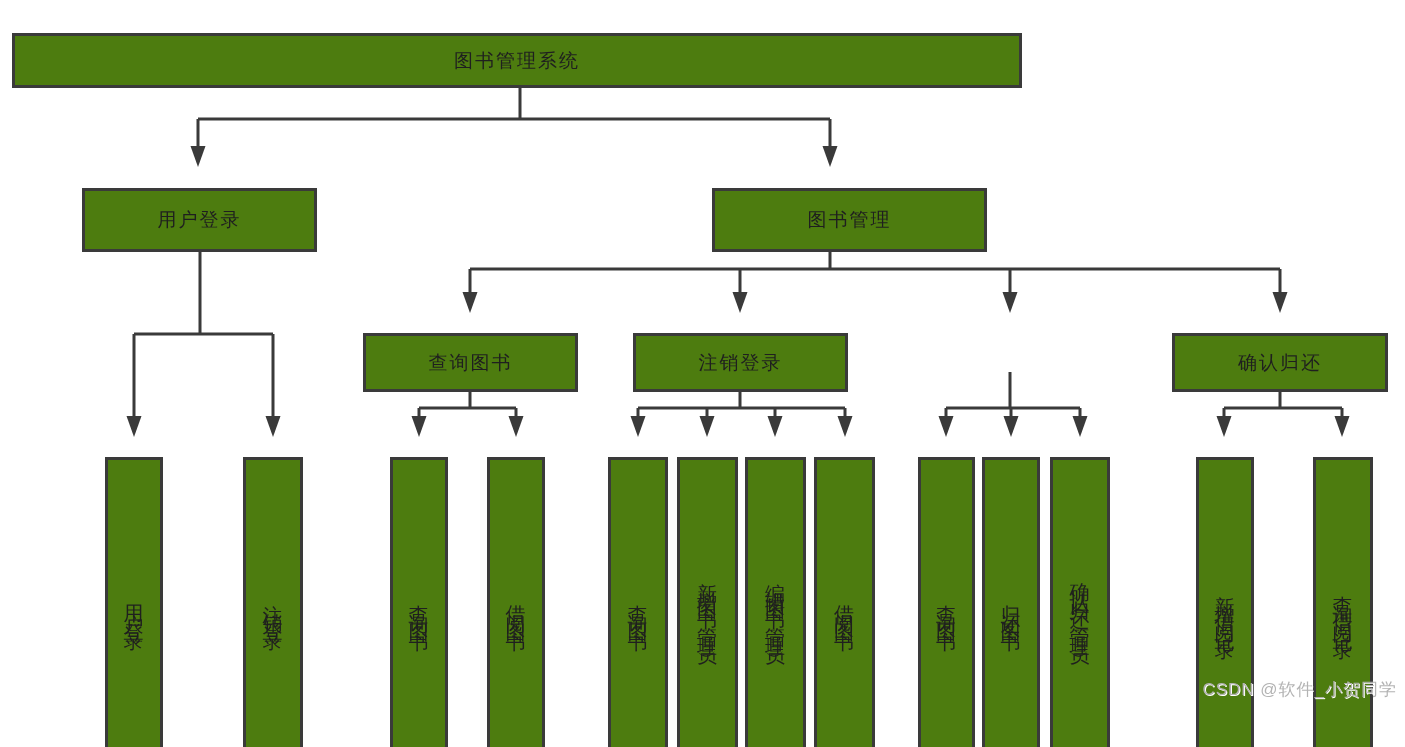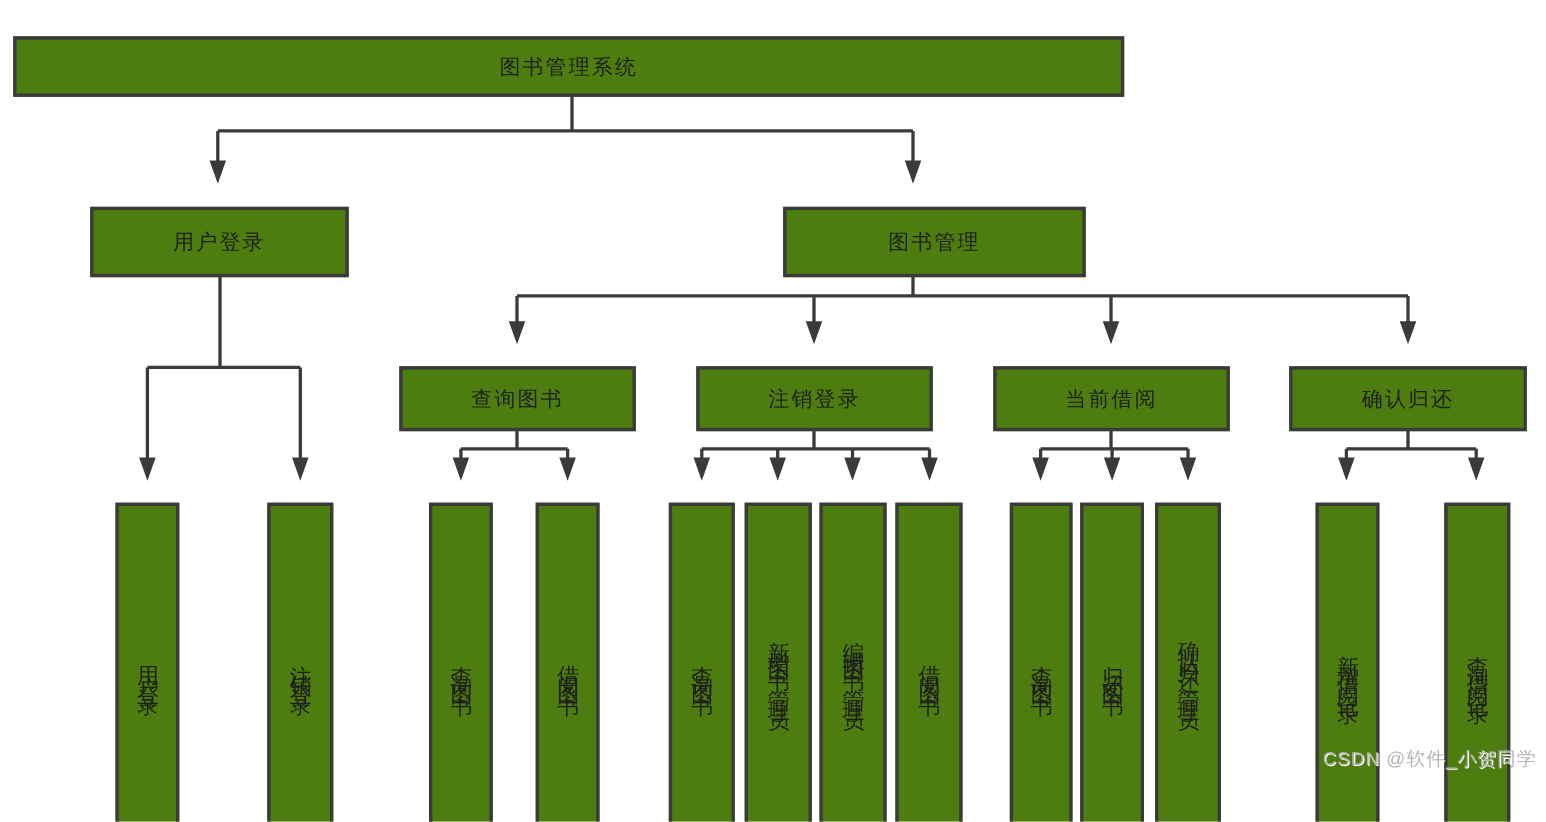--- a/index.html
+++ b/index.html
@@ -113,23 +113,20 @@
   <div class="node h-node" style="left:712px; top:168px; width:275px; height:64px;">
     <span>图书管理</span>
   </div>
 
   <div class="node h-node" style="left:363px; top:313px; width:215px; height:59px;">
     <span>查询图书</span>
   </div>
   <div class="node h-node" style="left:633px; top:313px; width:215px; height:59px;">
     <span>注销登录</span>
   </div>
-  <div class="node h-node" style="left:903px; top:313px; width:215px; height:59px;">
-    <span>当前借阅</span>
-  </div>
   <div class="node h-node" style="left:1172px; top:313px; width:216px; height:59px;">
     <span>确认归还</span>
   </div>
 
   <div class="node leaf" style="left:105px; top:437px; width:58px; height:300px;">
     <span class="vtext">用户登录</span>
   </div>
   <div class="node leaf" style="left:243px; top:437px; width:60px; height:300px;">
     <span class="vtext">注销登录</span>
   </div>

